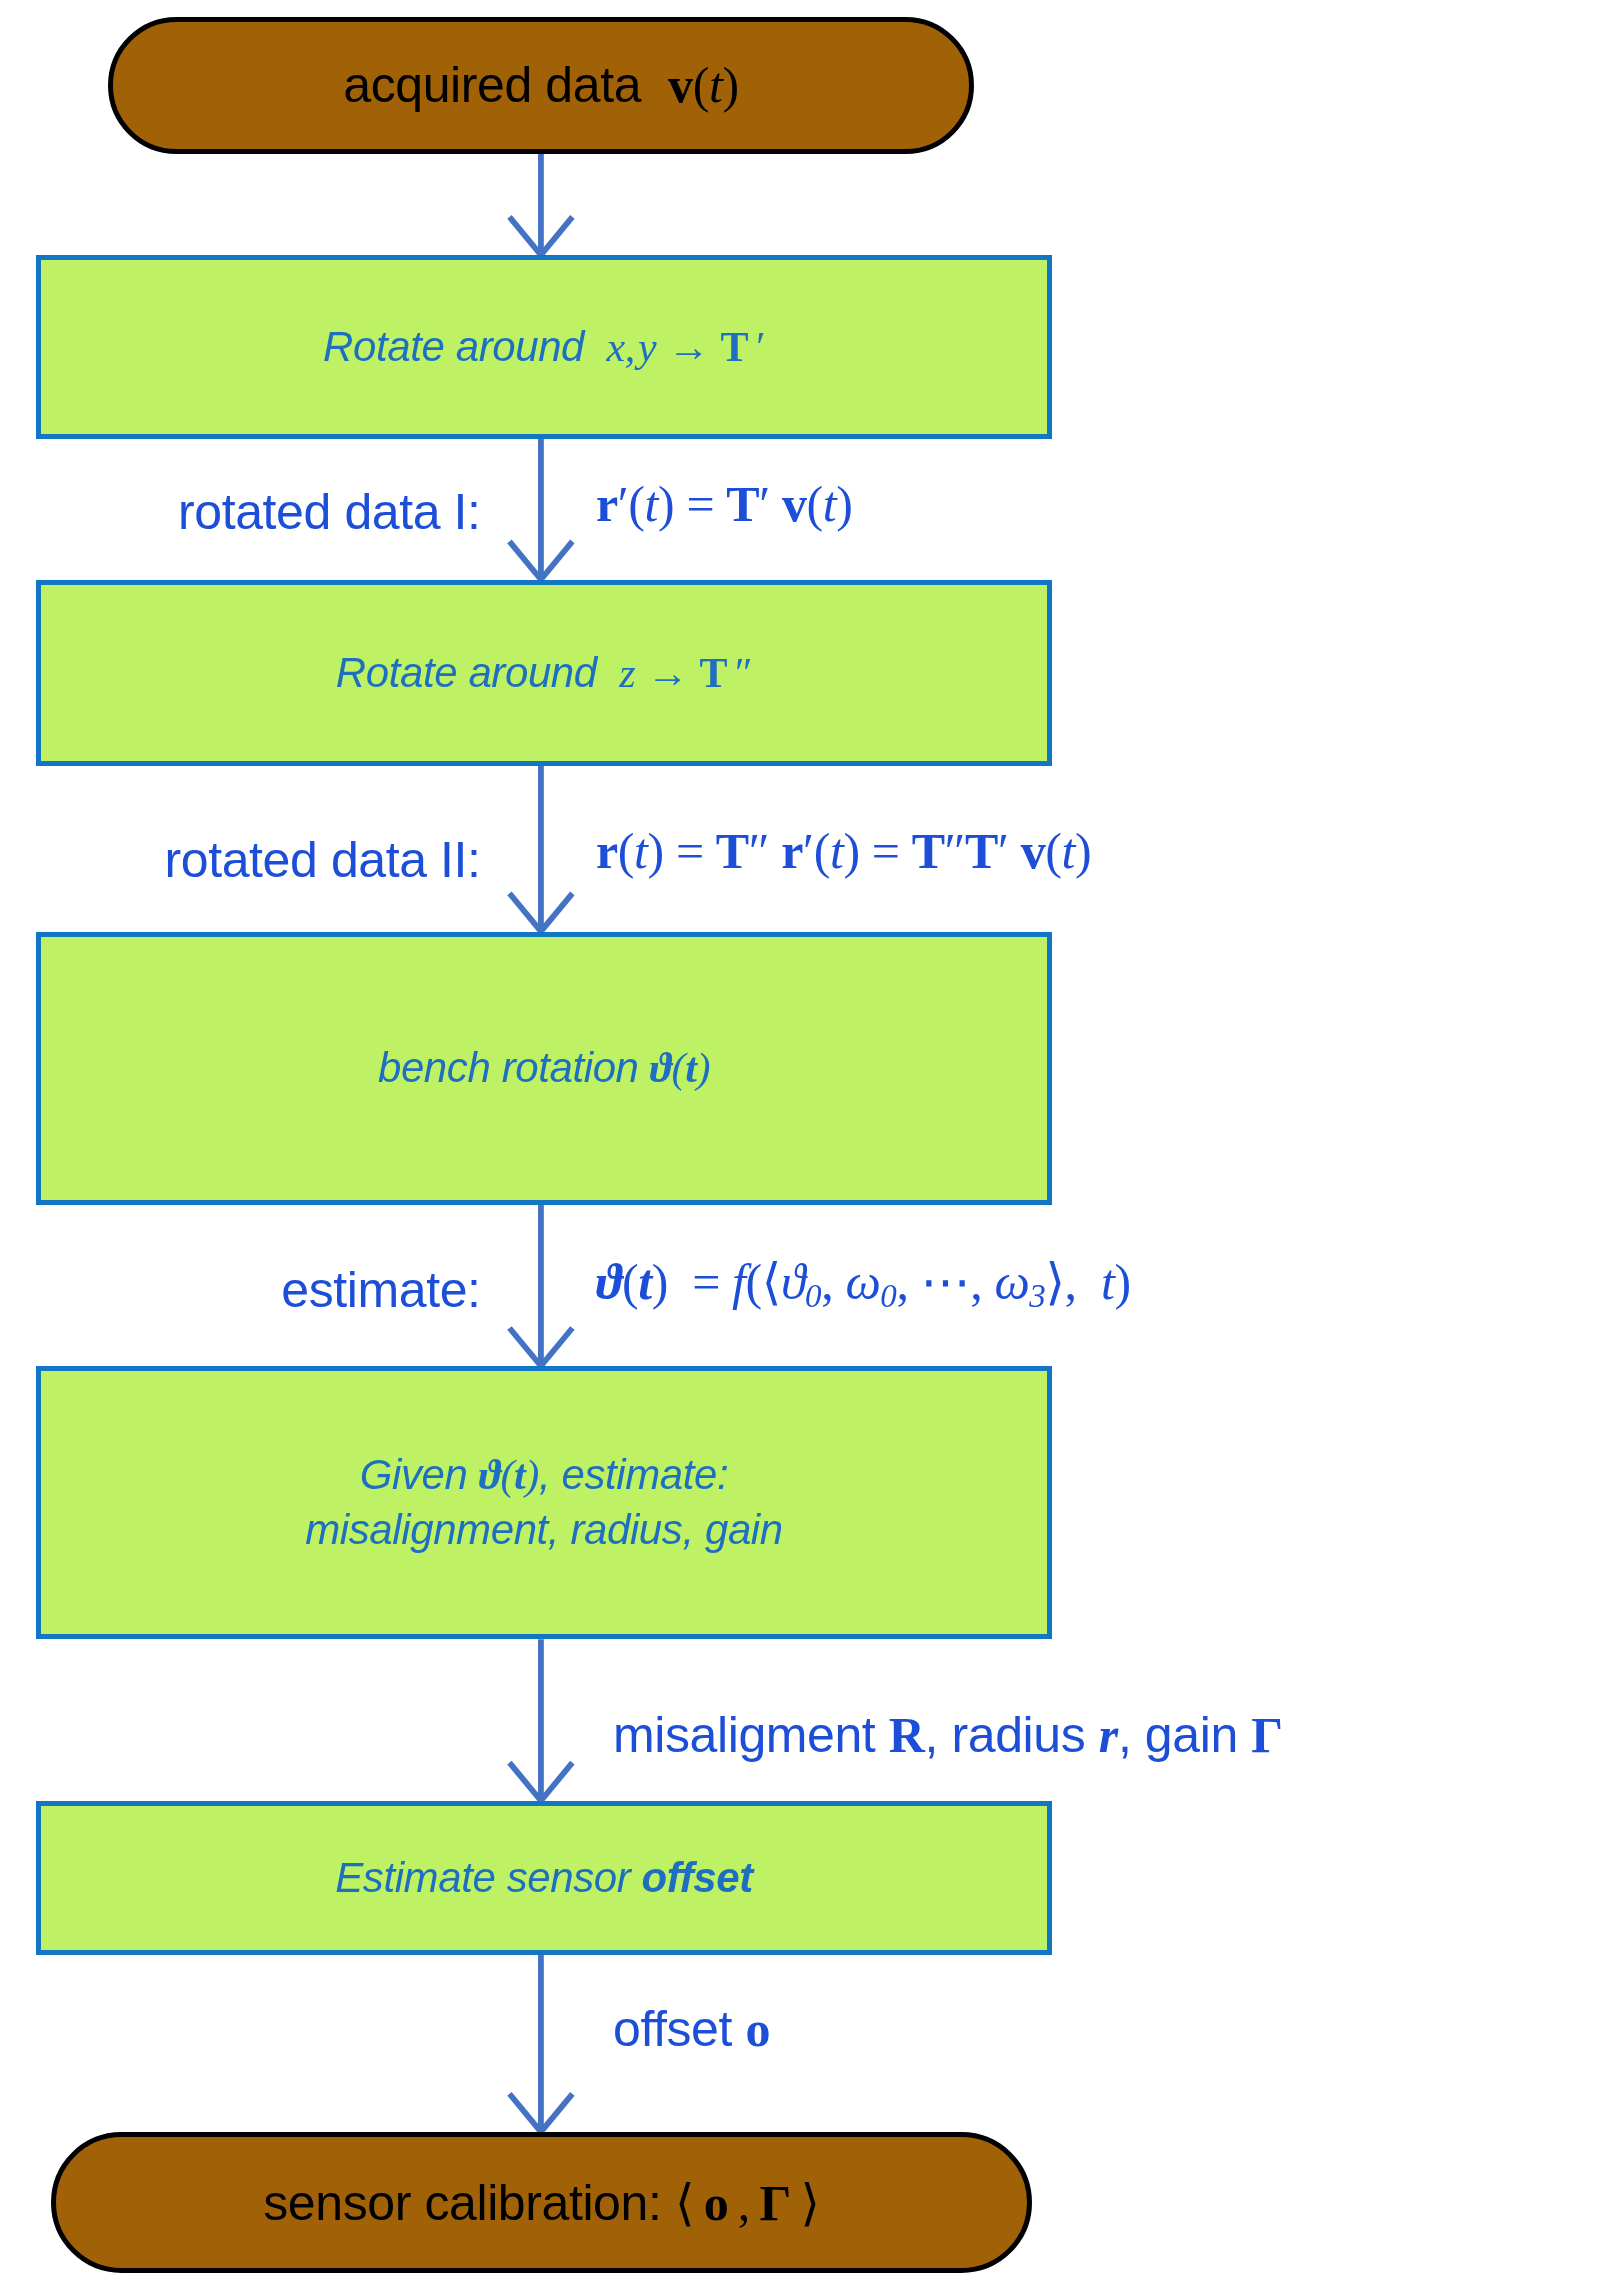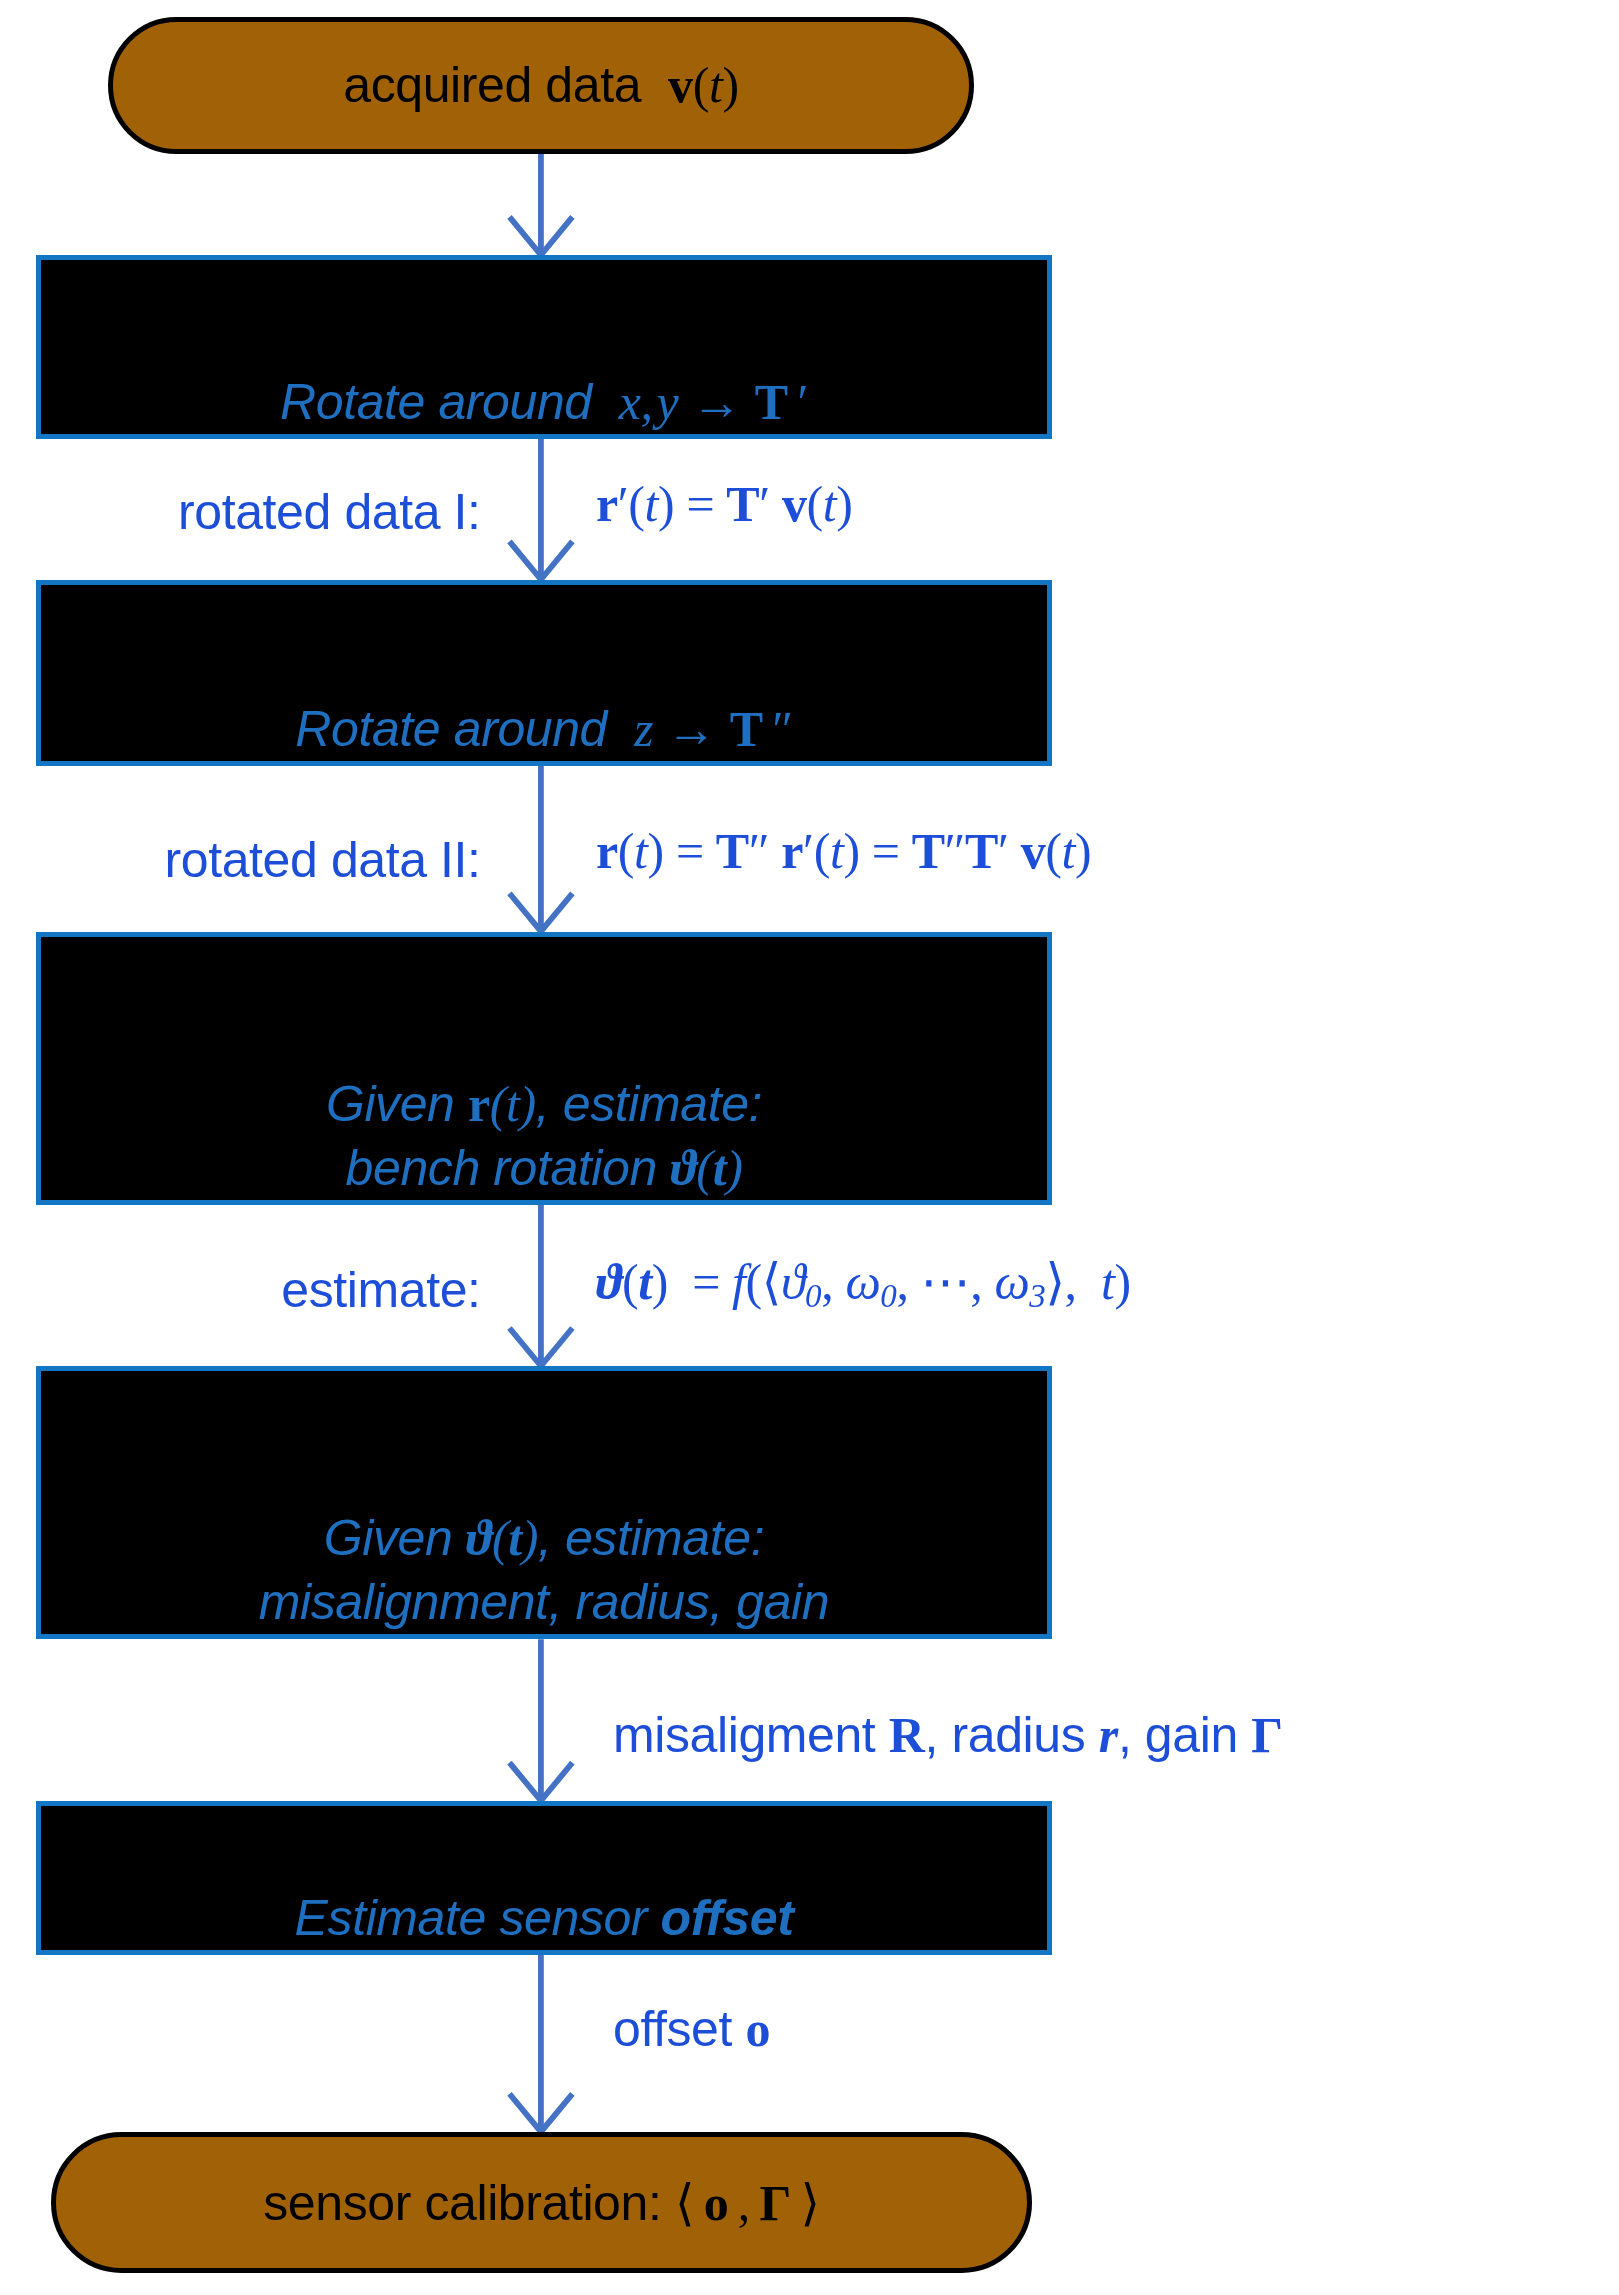--- a/index.html
+++ b/index.html
@@ -41,28 +41,27 @@
     background: #a16207;
     color: #000000;
     font-size: 50px;
     font-weight: 400;
     letter-spacing: -0.4px;
   }
 
   
   .process {
     border: 5.8px solid #1276c4;
-    background: #000000;
+    background: #bef264;
     color: #1f6fc0;
     font-style: italic;
-    font-size: 50px;
+    font-size: 42px;
     font-weight: 400;
     line-height: 1.28;
     letter-spacing: -0.4px;
-    align-items: flex-end;
   }
   .process .lines {
     display: block;
     width: 100%;
   }
   .process .ln {
     display: block;
   }
 
   
@@ -150,23 +149,20 @@
 
   <div class="edge-label left" style="left:16.6px; top:835px; width:464px;">
     <span>rotated data II:</span>
   </div>
   <div class="edge-label right" style="left:596px; top:826px;">
     <span class="srf"><span class="mb">r</span>(<span class="mi">t</span>) = <span class="mb">T</span>″ <span class="mb">r</span>′(<span class="mi">t</span>) = <span class="mb">T</span>″<span class="mb">T</span>′ <span class="mb">v</span>(<span class="mi">t</span>)</span>
   </div>
 
   <div class="node process" style="left:36px; top:932px; width:1016px; height:273px;">
     <span class="lines">
-      <span class="ln">
-        Given <span class="mb srf">r</span><span class="srf">(</span><span class="mi srf">t</span><span class="srf">)</span>, estimate:
-      </span>
       <span class="ln">
         bench rotation <span class="mbi srf">ϑ</span><span class="srf">(</span><span class="mbi srf">t</span><span class="srf">)</span>
       </span>
     </span>
   </div>
 
   <div class="edge-label left" style="left:16.6px; top:1265px; width:464px;">
     <span>estimate:</span>
   </div>
   <div class="edge-label right" style="left:596px; top:1257px;">

